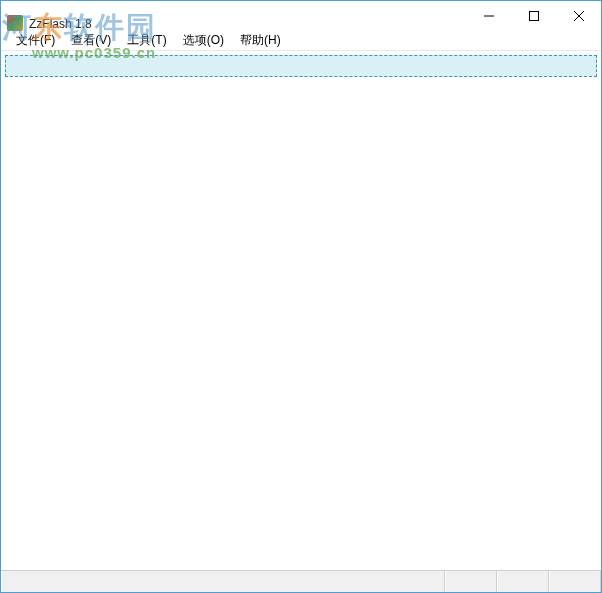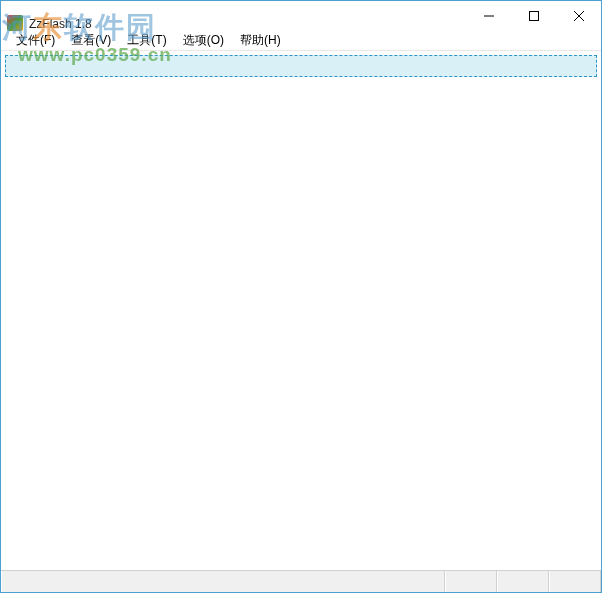--- a/index.html
+++ b/index.html
@@ -115,26 +115,26 @@
       font-size: 29px;
       font-weight: bold;
       color: rgba(80, 150, 200, 0.55);
       letter-spacing: 2px;
       font-family: "Microsoft YaHei", sans-serif;
     }
     .watermark-cn .accent {
       color: rgba(230, 140, 50, 0.65);
     }
     .watermark-url {
-      font-size: 19px;
+      font-size: 15px;
       font-weight: bold;
       color: rgba(90, 165, 70, 0.7);
       letter-spacing: 1px;
       margin-top: -4px;
-      margin-left: 16px;
+      margin-left: 30px;
       font-family: Arial, sans-serif;
     }
   </style>
 </head>
 <body>
 
 <div class="window">
   <div class="titlebar">
     <div class="titlebar-icon"></div>
     <div class="titlebar-text">ZzFlash 1.8</div>

